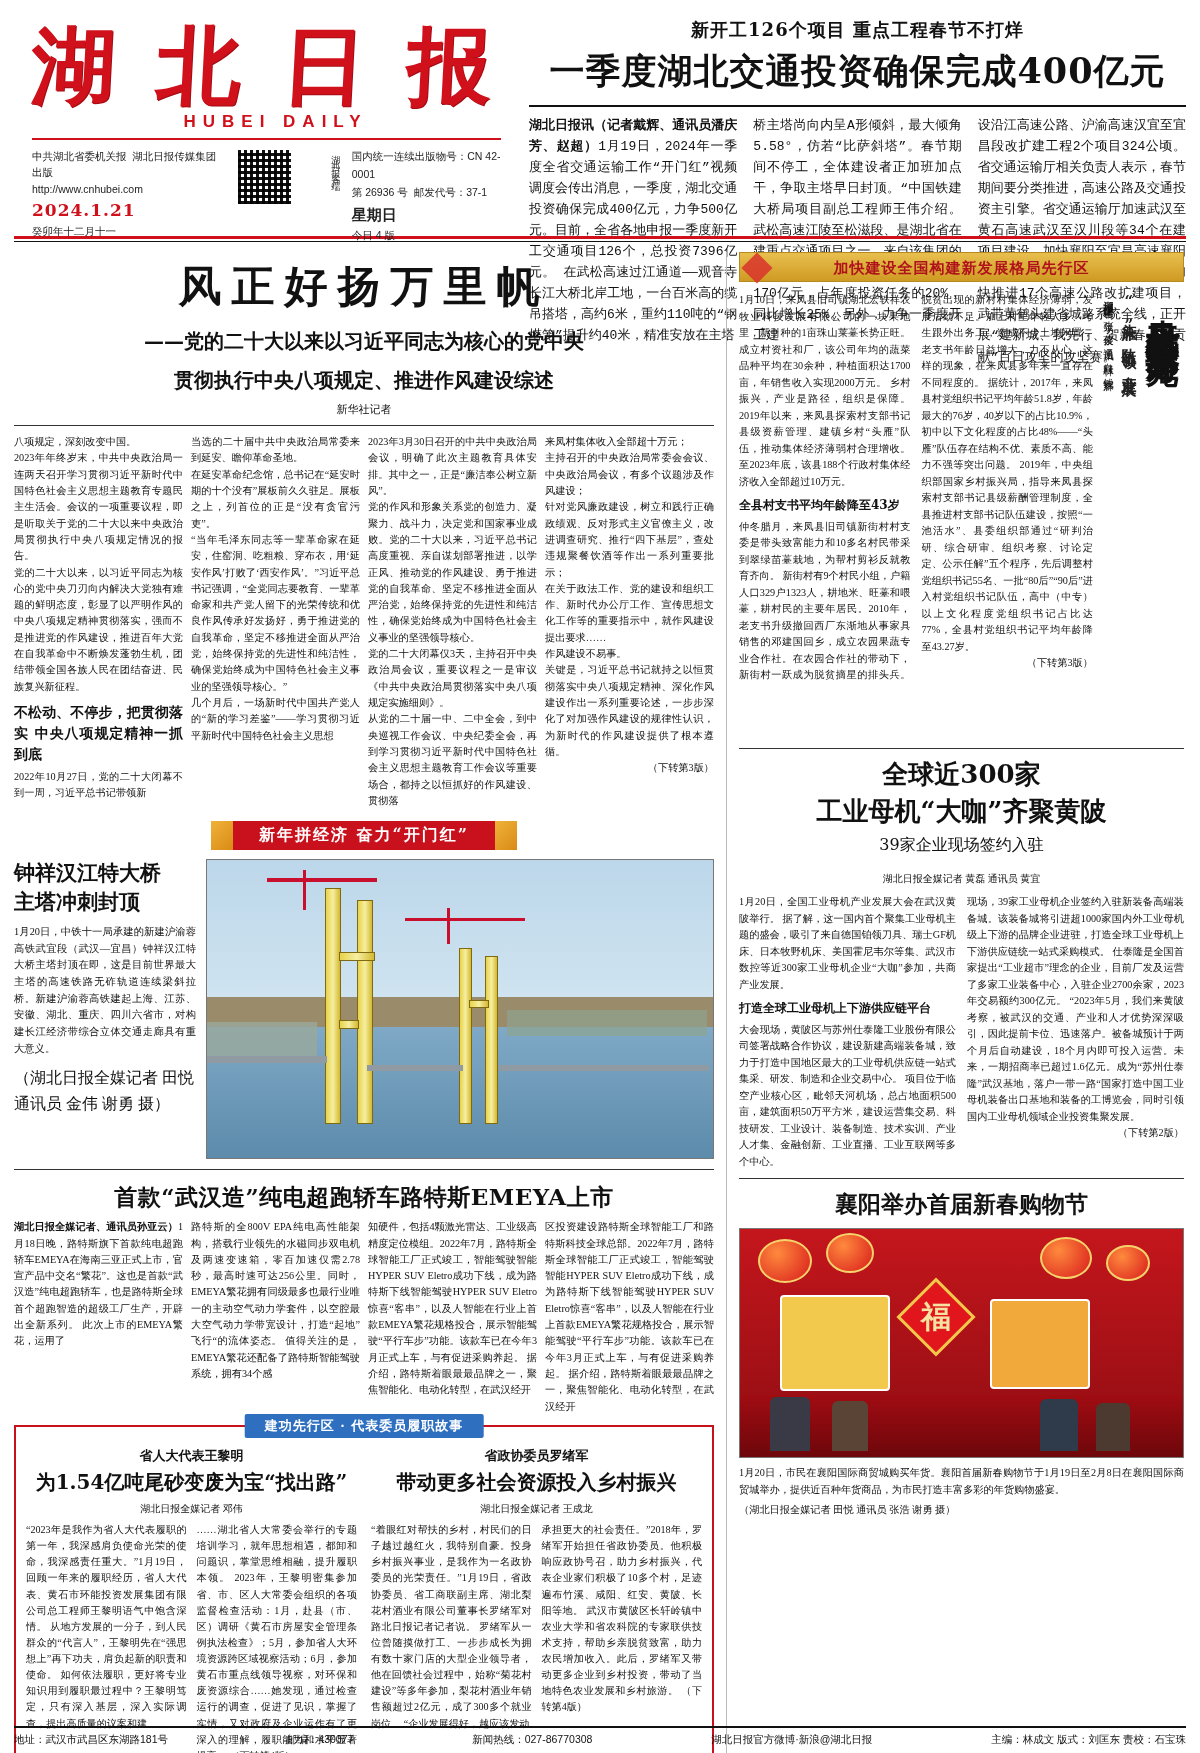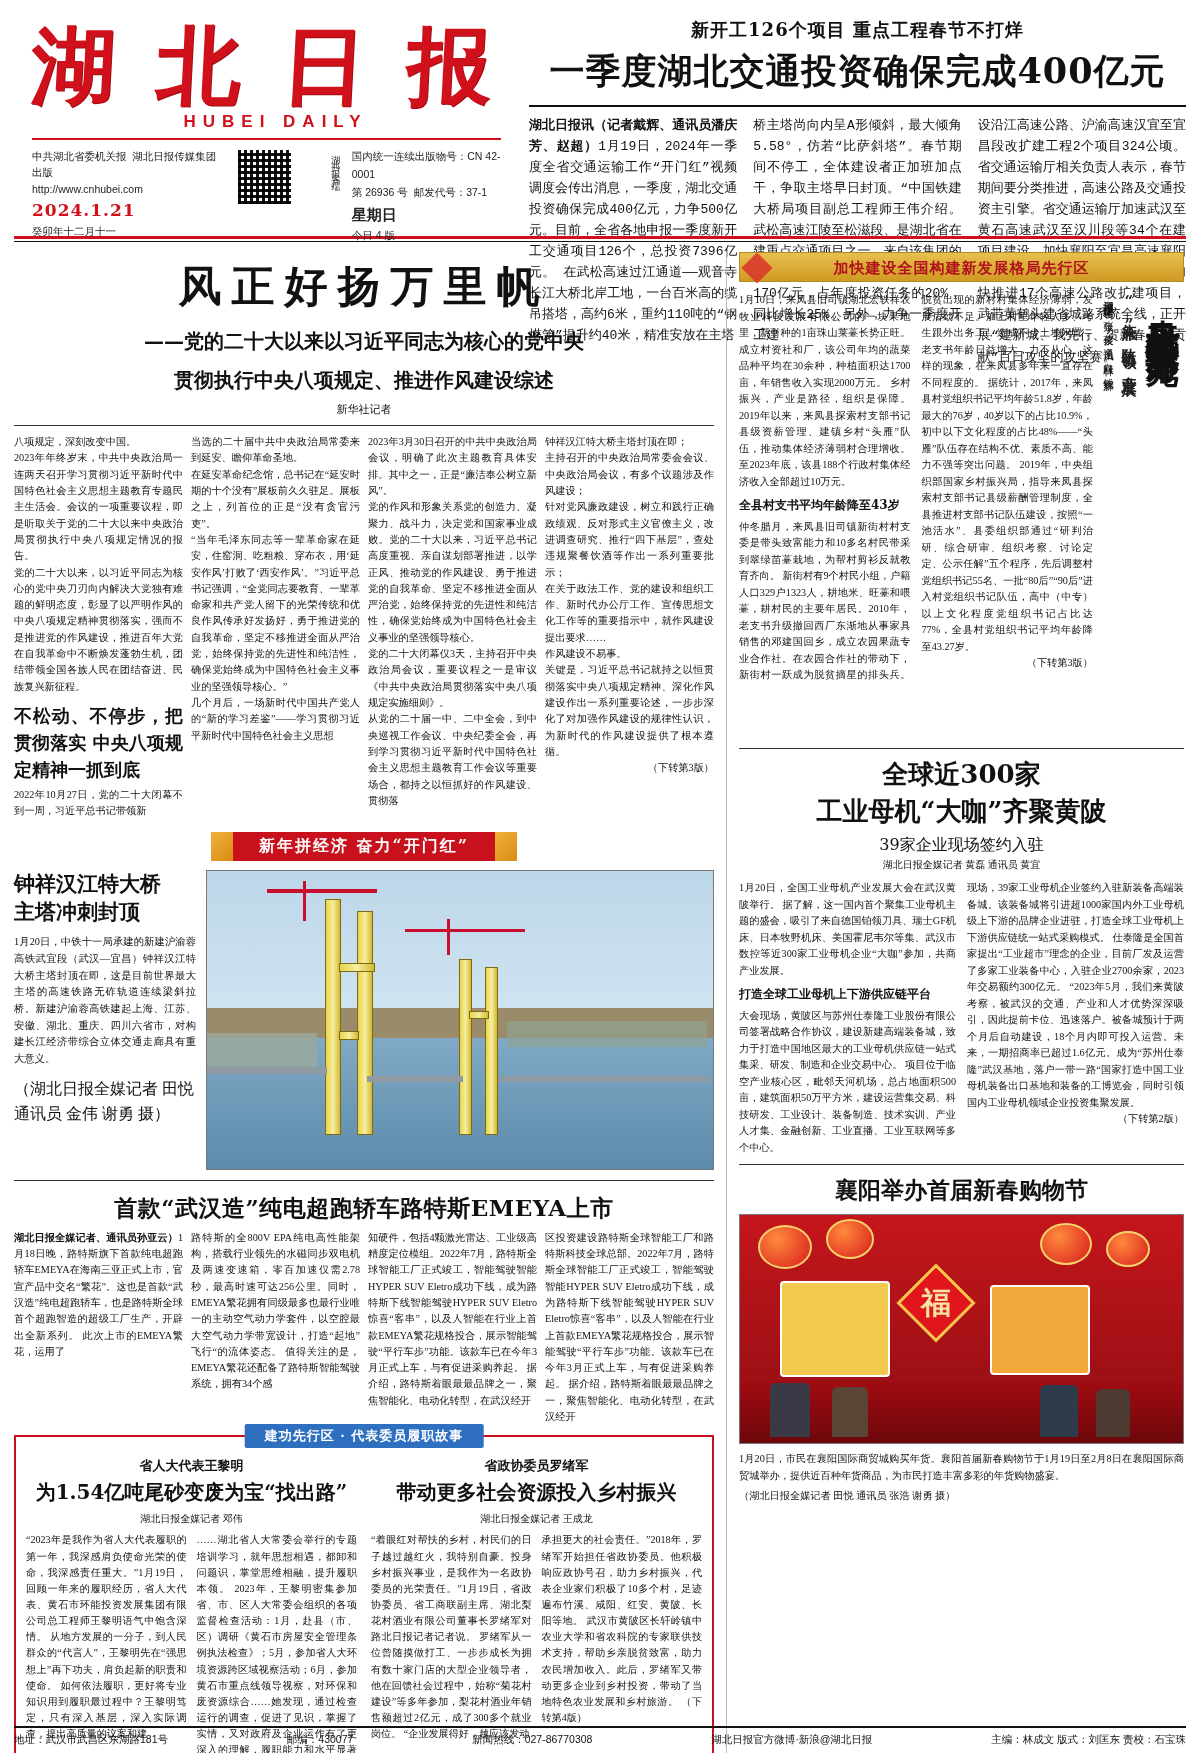--- a/index.html
+++ b/index.html
@@ -82,21 +82,21 @@
   }
   .hero-sub {
     text-align:center; font-size:20px; font-weight:bold; line-height:1.55;
     font-family:"DejaVu Serif", serif; margin-top:10px;
   }
   .hero-src { text-align:center; font-size:11px; margin-top:6px; }
   .hr-dark { height:1px; background:#333; margin:8px 0; }
 
   .cols4 { display:flex; gap:8px; font-size:10.2px; line-height:1.6; text-align:justify; }
   .cols4 .c { flex:1; }
-  .subhead { font-weight:bold; font-size:18px; line-height:1.5; margin:7px 0 4px; font-family:"DejaVu Serif",serif;}
+  .subhead { font-weight:bold; font-size:14px; line-height:1.5; margin:7px 0 4px; font-family:"DejaVu Serif",serif;}
 
   
   .banner {
     margin:12px 0 8px; text-align:center; position:relative; height:30px;
   }
   .banner-inner {
     display:inline-block; background:#c8111c; color:#fff; font-weight:bold;
     font-size:16px; padding:4px 26px; font-family:"DejaVu Serif",serif; letter-spacing:2px;
     position:relative;
   }
@@ -165,21 +165,21 @@
     writing-mode:vertical-rl; text-orientation:upright;
     font-size:15px; font-weight:bold; letter-spacing:2px; color:#222;
     font-family:"DejaVu Serif",serif;
   }
   .vbyline { writing-mode:vertical-rl; text-orientation:upright; font-size:10.5px; letter-spacing:1px; }
   .vbody { flex:1; font-size:10.2px; line-height:1.62; text-align:justify; columns:2; column-gap:11px; }
   .vsub { font-weight:bold; font-size:12px; margin:6px 0 3px; font-family:"DejaVu Serif",serif;}
 
   .r-head2 { text-align:center; font-size:26px; font-weight:bold; font-family:"DejaVu Serif",serif; line-height:1.35; margin-top:8px;}
   .r-sub2 { text-align:center; font-size:16px; margin-top:6px; font-family:"DejaVu Serif",serif;}
-  .r-src2 { text-align:center; font-size:10px; margin:2px 0 8px; }
+  .r-src2 { text-align:center; font-size:10px; margin:16px 0 8px; }
   .r-cols2 { display:flex; gap:11px; font-size:10.2px; line-height:1.62; text-align:justify; }
   .r-cols2 .c { flex:1; }
 
   .r-head3 { text-align:center; font-size:23px; font-weight:bold; font-family:"DejaVu Serif",serif; margin:10px 0 8px; }
   .fair-img {
     height:230px; border:1px solid #777; position:relative; overflow:hidden;
     background:linear-gradient(#c4161c,#8e0d12);
   }
   .lantern { position:absolute; border-radius:50%; background:radial-gradient(circle at 35% 30%,#ff8a3d,#d81b1b); border:2px solid #f5d36b; }
   .fu { position:absolute; width:56px;height:56px; background:#e0161c; border:3px solid #f2c84b; transform:rotate(45deg); }
@@ -266,21 +266,21 @@
           <div>“当年毛泽东同志等一辈革命家在延安，住窑洞、吃粗粮、穿布衣，用‘延安作风’打败了‘西安作风’。”习近平总书记强调，“全党同志要教育、一辈革命家和共产党人留下的光荣传统和优良作风传承好发扬好，勇于推进党的自我革命，坚定不移推进全面从严治党，始终保持党的先进性和纯洁性，确保党始终成为中国特色社会主义事业的坚强领导核心。”</div>
           <div>几个月后，一场新时代中国共产党人的“新的学习差鉴”——学习贯彻习近平新时代中国特色社会主义思想</div>
         </div>
         <div class="c">
           <div>2023年3月30日召开的中共中央政治局会议，明确了此次主题教育具体安排。其中之一，正是“廉洁奉公树立新风”。</div>
           <div>党的作风和形象关系党的创造力、凝聚力、战斗力，决定党和国家事业成败。党的二十大以来，习近平总书记高度重视、亲自谋划部署推进，以学正风、推动党的作风建设、勇于推进党的自我革命、坚定不移推进全面从严治党，始终保持党的先进性和纯洁性，确保党始终成为中国特色社会主义事业的坚强领导核心。</div>
           <div>党的二十大闭幕仅3天，主持召开中央政治局会议，重要议程之一是审议《中共中央政治局贯彻落实中央八项规定实施细则》。</div>
           <div>从党的二十届一中、二中全会，到中央巡视工作会议、中央纪委全会，再到学习贯彻习近平新时代中国特色社会主义思想主题教育工作会议等重要场合，都持之以恒抓好的作风建设、贯彻落</div>
         </div>
         <div class="c">
-          <div>钟祥汉江特大桥主塔封顶在即；</div>
+          <div>来凤村集体收入全部超十万元；</div>
           <div>主持召开的中央政治局常委会会议、中央政治局会议，有多个议题涉及作风建设；</div>
           <div>针对党风廉政建设，树立和践行正确政绩观、反对形式主义官僚主义，改进调查研究、推行“四下基层”，查处违规聚餐饮酒等作出一系列重要批示；</div>
           <div>在关于政法工作、党的建设和组织工作、新时代办公厅工作、宣传思想文化工作等的重要指示中，就作风建设提出要求……</div>
           <div>作风建设不易事。</div>
           <div>关键是，习近平总书记就持之以恒贯彻落实中央八项规定精神、深化作风建设作出一系列重要论述，一步步深化了对加强作风建设的规律性认识，为新时代的作风建设提供了根本遵循。</div>
           <div style="text-align:right" class="jump">（下转第3版）</div>
         </div>
       </div>
 
       <div class="banner">

